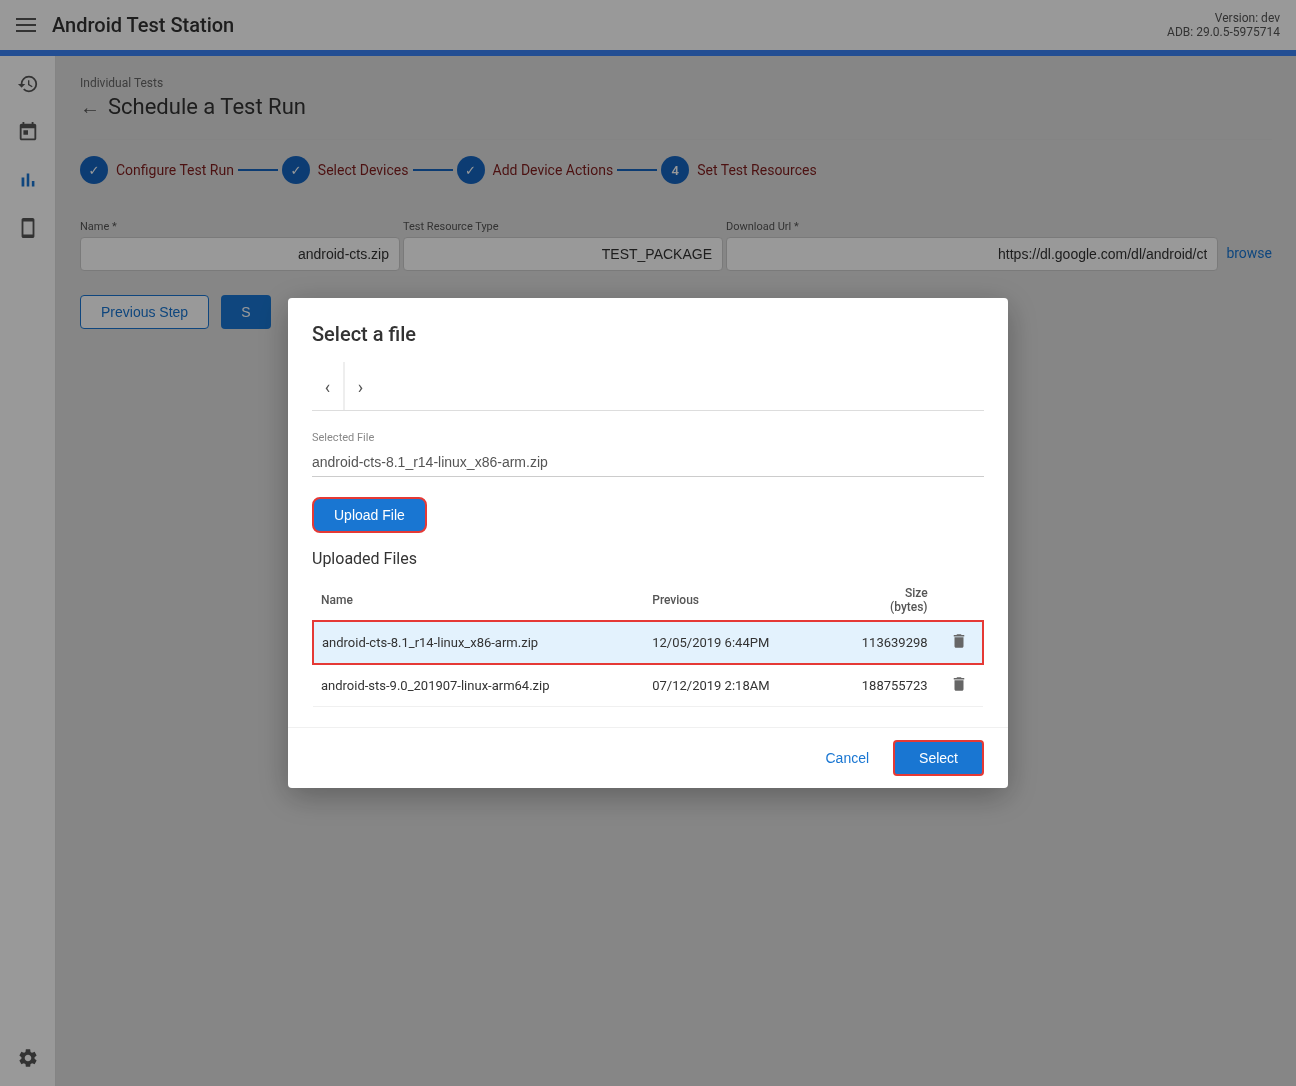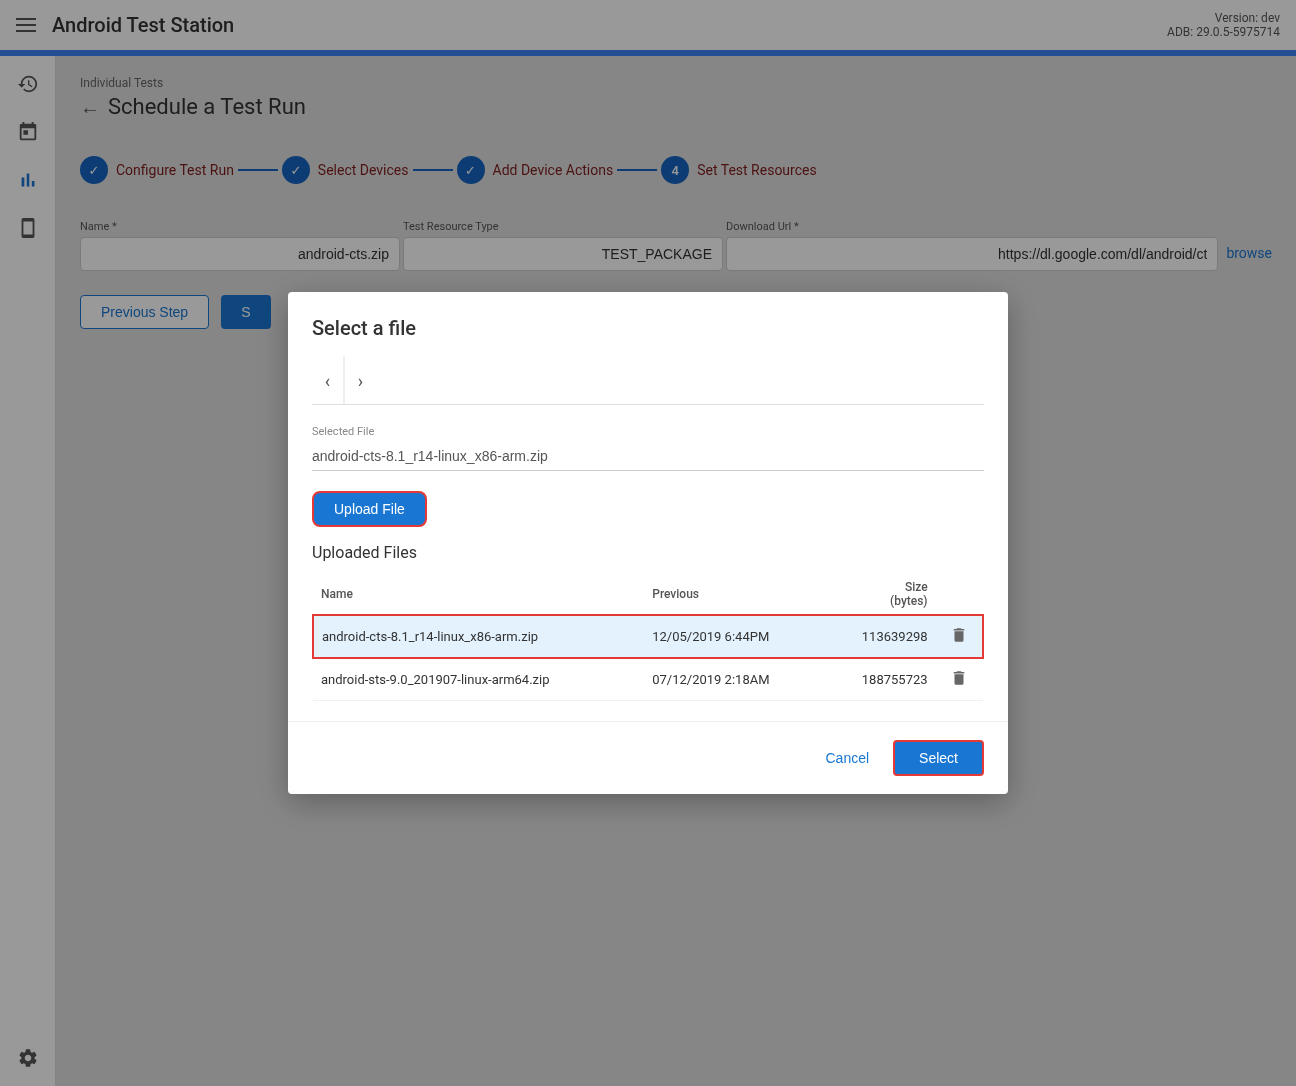--- a/index.html
+++ b/index.html
@@ -378,21 +378,21 @@
     }
     .delete-icon {
       color: #666;
       cursor: pointer;
       font-size: 18px;
       text-align: center;
     }
 
     
     .modal-footer {
-      padding: 18px 24px;
+      padding: 12px 24px;
       display: flex;
       align-items: center;
       justify-content: flex-end;
       gap: 12px;
       border-top: 1px solid #f0f0f0;
     }
     .btn-cancel {
       background: transparent;
       border: none;
       color: #1976d2;

